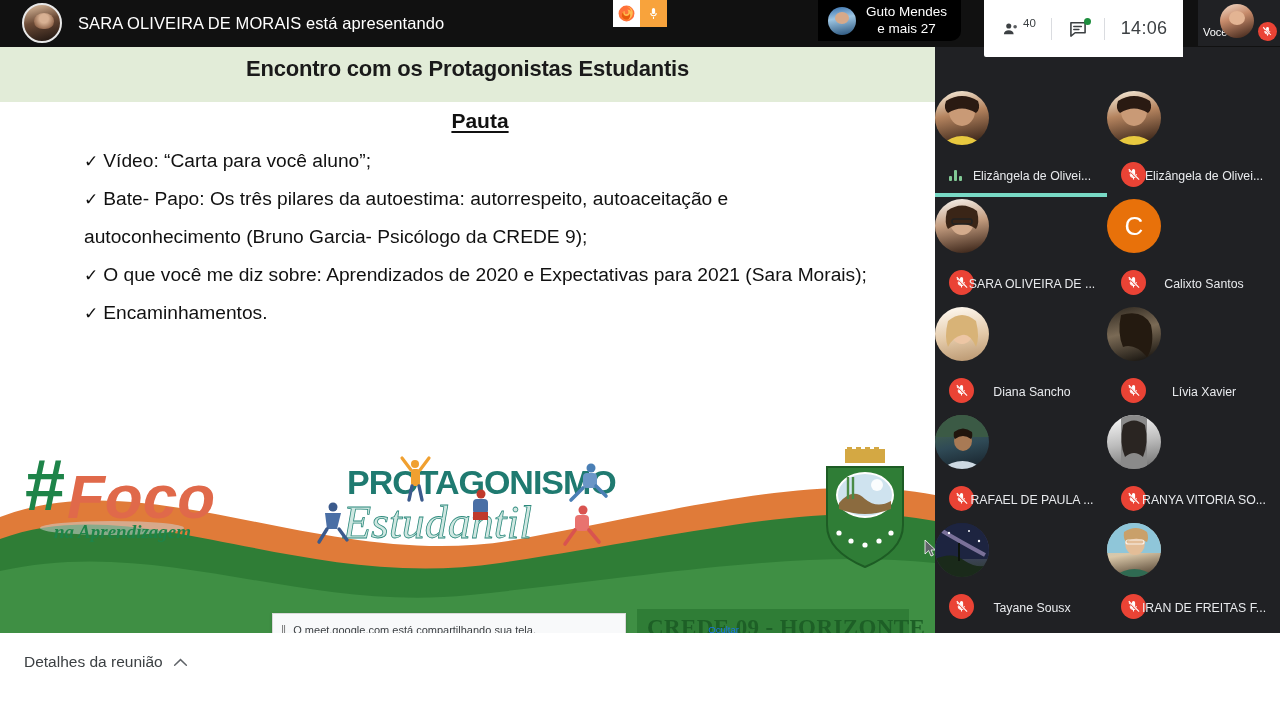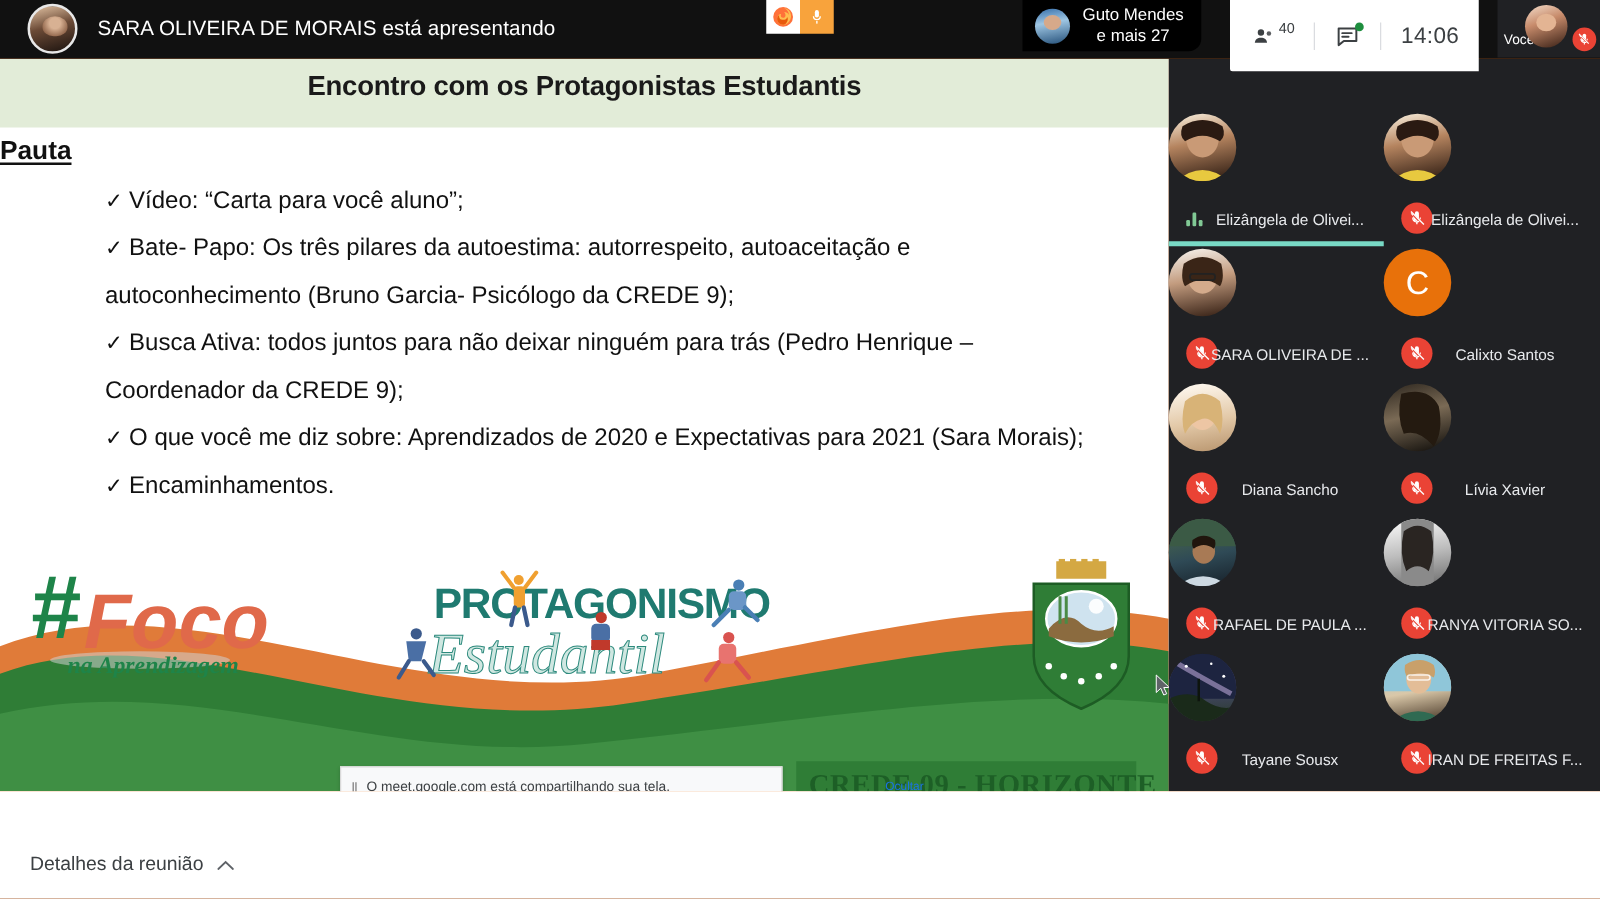--- a/index.html
+++ b/index.html
@@ -2,21 +2,21 @@
 <html><head>
 <meta charset="utf-8">
 <style>
   * { box-sizing: border-box; margin: 0; padding: 0; }
   html, body {
     width: 1280px; height: 719px;
     overflow: hidden;
     background: #202124;
     font-family: "Liberation Sans", sans-serif;
   }
-  #app { position: relative; width: 1280px; height: 719px; background: #f97316; }
+  #app { position: relative; width: 1280px; height: 719px; background: #c4b5fd; }
 
   
   .topbar {
     position: absolute; top: 0; left: 0; width: 1280px; height: 47px;
     background: #111111; z-index: 30;
   }
   .presenter-chip {
     position: absolute; left: 22px; top: 3px;
     display: flex; align-items: center; gap: 16px;
   }
@@ -98,21 +98,21 @@
   .title-band {
     position: absolute; left: 0; top: 0; width: 935px; height: 55px;
     background: #e2ecd8;
   }
   .slide-title {
     position: absolute; left: 0; top: 9px; width: 935px;
     text-align: center; font-size: 22px; font-weight: bold; color: #1a1a1a;
     letter-spacing: -.2px;
   }
   .pauta {
-    position: absolute; left: 0; top: 62px; width: 960px; text-align: left;
+    position: absolute; left: 0; top: 62px; width: 960px; text-align: center;
     font-size: 21px; font-weight: bold; color: #111; text-decoration: underline;
     text-underline-offset: 3px;
   }
   .bullets {
     position: absolute; left: 84px; top: 95px; width: 800px;
     font-size: 19.2px; color: #111; line-height: 1.98;
   }
   .bullets p { margin: 0; }
   .chk { font-size: 17px; margin-right: 5px; }
 
@@ -185,21 +185,21 @@
     color: #fff; font-size: 26px; display: flex; align-items: center; justify-content: center;
     margin-top: 2px;
   }
 
   
   .bottombar {
     position: absolute; left: 0; top: 633px; width: 1280px; height: 86px;
     background: #ffffff;
   }
   .meeting-details {
-    position: absolute; left: 24px; top: 50px; display: flex; align-items: center; gap: 10px;
+    position: absolute; left: 24px; top: 20px; display: flex; align-items: center; gap: 10px;
     cursor: pointer;
   }
   .md-text { font-size: 15.5px; color: #3c4043; }
 </style>
 </head>
 <body>
 
 <div id="app">
 
   <div class="topbar">
@@ -271,21 +271,20 @@
 
   <div class="slide">
 
     <div class="title-band"></div>
     <div class="slide-title">Encontro com os Protagonistas Estudantis</div>
     <div class="pauta">Pauta</div>
 
     <div class="bullets">
       <p><span class="chk">✓</span><span>Vídeo: “Carta para você aluno”;</span></p>
       <p><span class="chk">✓</span><span>Bate- Papo: Os três pilares da autoestima: autorrespeito, autoaceitação e autoconhecimento (Bruno Garcia- Psicólogo da CREDE 9);</span></p>
-      <p><span class="chk">✓</span><span>Busca Ativa: todos juntos para não deixar ninguém para trás (Pedro Henrique – Coordenador da CREDE 9);</span></p>
       <p><span class="chk">✓</span><span>O que você me diz sobre: Aprendizados de 2020 e Expectativas para 2021 (Sara Morais);</span></p>
       <p><span class="chk">✓</span><span>Encaminhamentos.</span></p>
     </div>
 
     <svg class="wave-white" viewBox="0 0 935 190" preserveAspectRatio="none">
       <path d="M0 74 C 150 16, 330 132, 520 96 C 700 62, 820 30, 935 52 L935 190 L0 190 Z" fill="#e07b39"></path>
       <path d="M0 96 C 140 44, 300 150, 500 120 C 690 92, 820 56, 935 78 L935 190 L0 190 Z" fill="#2f7d36"></path>
       <path d="M0 128 C 160 92, 300 170, 470 152 C 660 132, 800 106, 935 120 L935 190 L0 190 Z" fill="#3f8f44"></path>
     </svg>
 

